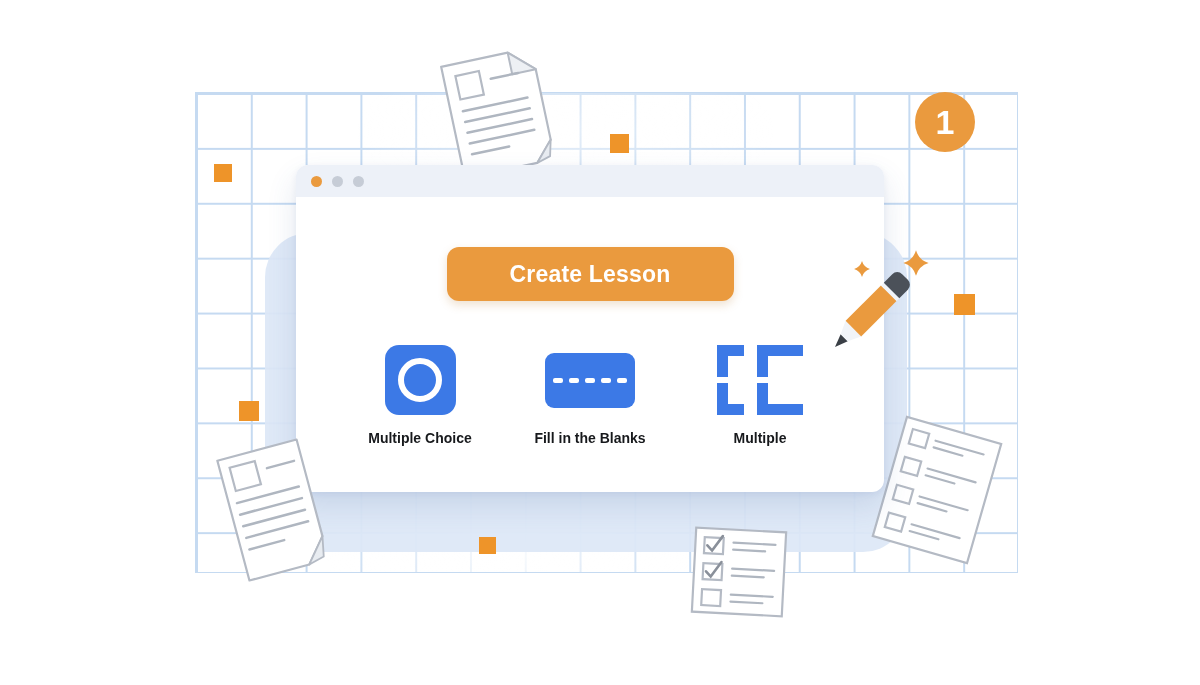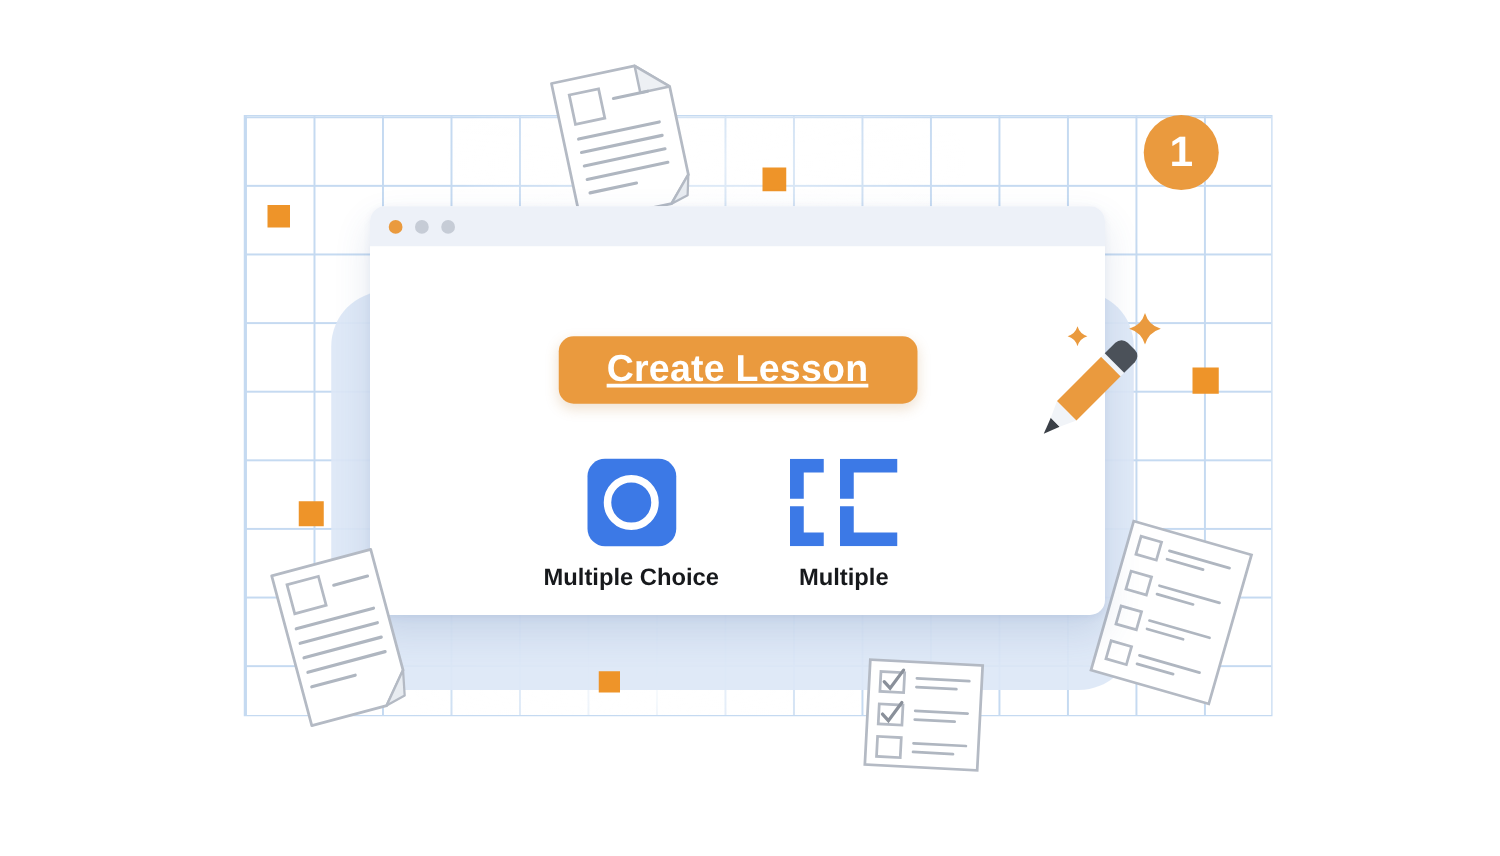--- a/index.html
+++ b/index.html
@@ -45,29 +45,29 @@
   
   .window{position:absolute;left:296px;top:165px;width:588px;height:327px;border-radius:12px;
     background:#fff;z-index:5;
     box-shadow:0 14px 30px rgba(60,90,150,.14), 0 2px 6px rgba(60,90,150,.08);}
   .winbar{height:32px;background:var(--window_bar);border-radius:12px 12px 0 0;
     display:flex;align-items:center;padding-left:15px;gap:10px;}
   .dot{width:11px;height:11px;border-radius:50%;background:var(--dot_gray);}
   .dot.orange{background:var(--orange);}
   .winbody{display:flex;flex-direction:column;align-items:center;}
 
-  .cta{margin-top:72px;width:287px;height:54px;border:none;border-radius:12px;
+  .cta{margin-top:50px;width:287px;height:54px;border:none;border-radius:12px;
     background:var(--orange);color:#fff;font-family:"Liberation Sans",sans-serif;
-    font-size:30px;font-weight:bold;letter-spacing:.2px;cursor:pointer;
-    box-shadow:0 4px 10px rgba(180,120,40,.22);text-decoration:underline;}
+    font-size:23px;font-weight:bold;letter-spacing:.2px;cursor:pointer;
+    box-shadow:0 4px 10px rgba(180,120,40,.22);}
 
   .options{margin-top:44px;display:flex;}
   .opt{width:170px;display:flex;flex-direction:column;align-items:center;cursor:pointer;}
   .opt-icon{height:70px;display:flex;align-items:center;justify-content:center;}
-  .opt-label{margin-top:15px;font-size:19px;font-weight:bold;color:var(--label_text);white-space:nowrap;}
+  .opt-label{margin-top:15px;font-size:14px;font-weight:bold;color:var(--label_text);white-space:nowrap;}
 
   .icon-mc{width:71px;height:70px;border-radius:14px;background:var(--blue_icon);
     display:flex;align-items:center;justify-content:center;}
   .icon-mc .ring{width:44px;height:44px;border:6px solid #fff;border-radius:50%;}
   .icon-fb{width:90px;height:55px;border-radius:9px;background:var(--blue_icon);
     display:flex;align-items:center;justify-content:center;gap:6px;}
   .icon-fb .dash{width:10px;height:5px;border-radius:2px;background:#fff;}
 
   
   .paper{position:absolute;}
@@ -173,20 +173,32 @@
 
         <div class="opt">
           <div class="opt-icon">
             <div class="icon-mc">
               <div class="ring"></div>
             </div>
           </div>
           <div class="opt-label">Multiple Choice</div>
         </div>
 
+        <div class="opt">
+          <div class="opt-icon">
+            <div class="icon-fb">
+              <span class="dash"></span>
+              <span class="dash"></span>
+              <span class="dash"></span>
+              <span class="dash"></span>
+              <span class="dash"></span>
+            </div>
+          </div>
+          <div class="opt-label">Fill in the Blanks</div>
+        </div>
 
         <div class="opt">
           <div class="opt-icon">
             <svg width="86" height="70" viewBox="0 0 86 70">
               <g style="fill:var(--blue_icon)">
                 <path d="M0,0 h27 v11 h-16 v21 h-11 Z"></path>
                 <path d="M0,38 h11 v21 h16 v11 h-27 Z"></path>
                 <path d="M40,0 h46 v11 h-35 v21 h-11 Z"></path>
                 <path d="M40,38 h11 v21 h35 v11 h-46 Z"></path>
               </g>

